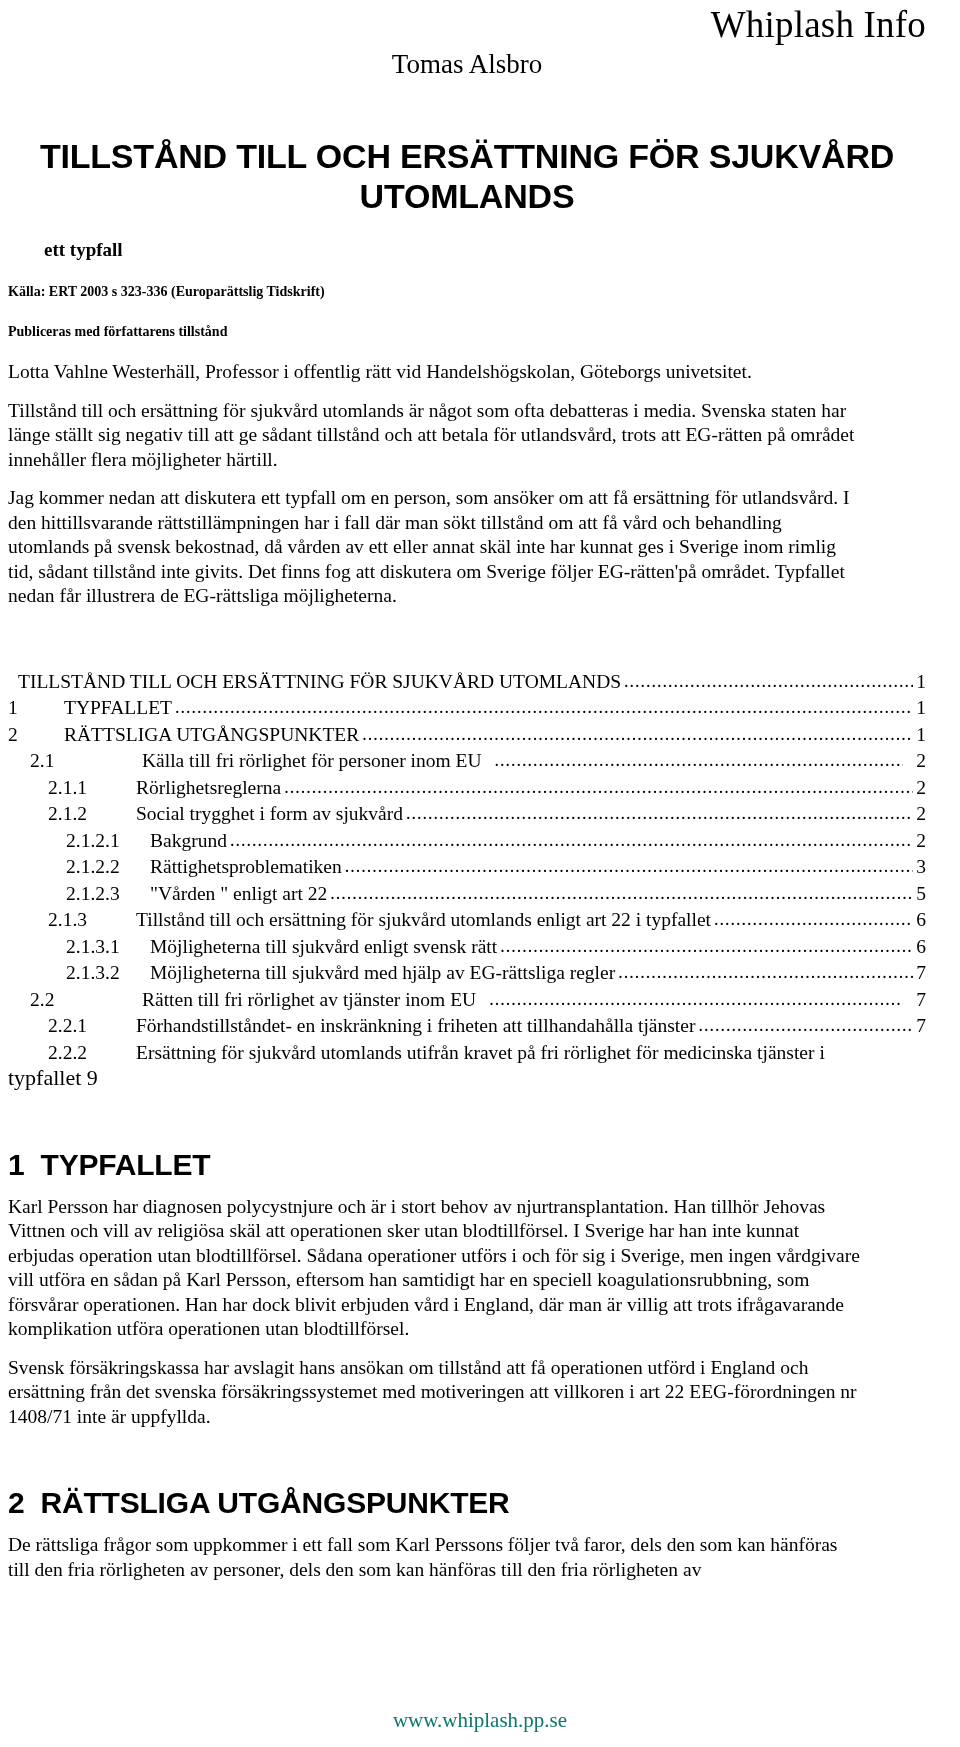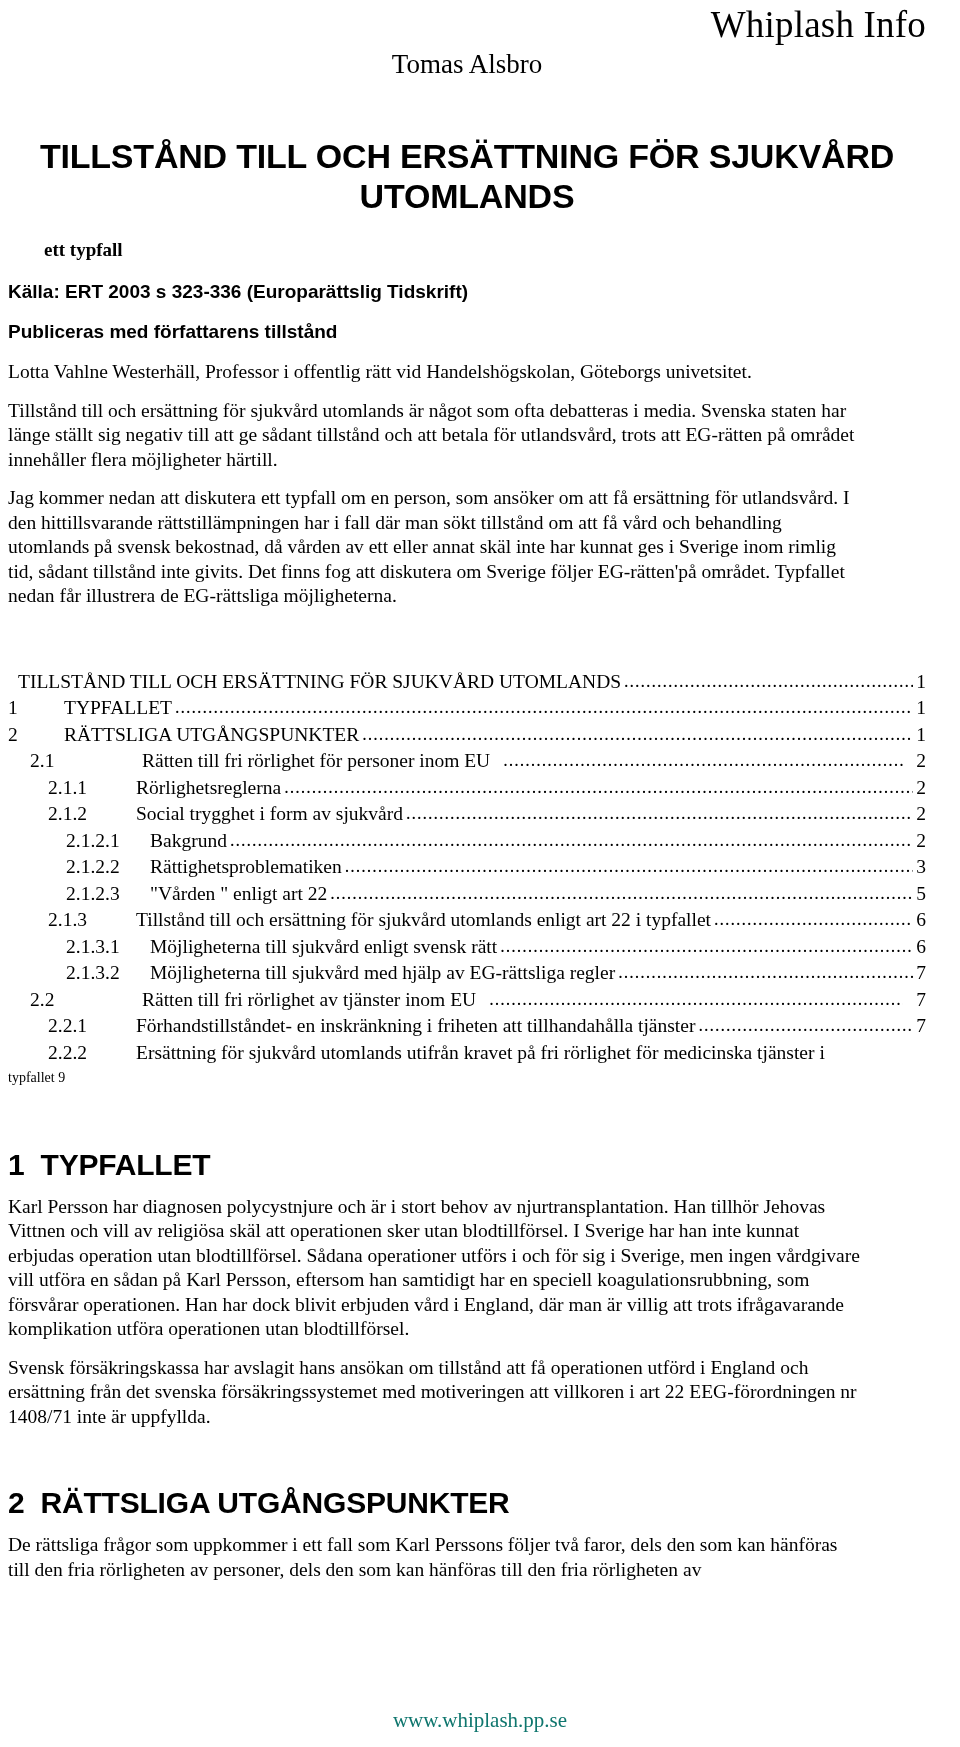--- a/index.html
+++ b/index.html
@@ -60,23 +60,23 @@
   .subtitle {
     font-family: "Liberation Serif", "DejaVu Serif", serif;
     font-weight: bold;
     font-size: 19px;
     line-height: 24px;
     margin: 22px 0 0 0;
     padding-left: 36px;
   }
 
   .meta-line {
-    font-family: Liberation Sans, sans-serif;
+    font-family: Liberation Serif, serif;
     font-weight: bold;
-    font-size: 19px;
+    font-size: 14px;
     line-height: 24px;
     margin: 18px 0 0 0;
   }
   .meta-line + .meta-line { margin-top: 16px; }
 
   
   .body-text {
     font-family: "Liberation Serif", "DejaVu Serif", serif;
     font-size: 19.5px;
     line-height: 24.5px;
@@ -128,21 +128,21 @@
   .lvl-1 { padding-left: 0; }
   .lvl-1 .toc-num { min-width: 46px; }
   .lvl-2 { padding-left: 22px; gap: 10px; }
   .lvl-2 .toc-num { min-width: 92px; }
   .lvl-3 { padding-left: 40px; }
   .lvl-3 .toc-num { min-width: 78px; }
   .lvl-4 { padding-left: 58px; }
   .lvl-4 .toc-num { min-width: 74px; }
   .toc-wrapline {
     font-family: "Liberation Serif", "DejaVu Serif", serif;
-    font-size: 14px;
+    font-size: 22px;
     line-height: 25.5px;
     padding-left: 0;
   }
 
   
   .section-heading {
     font-family: "Liberation Sans", "DejaVu Sans", sans-serif;
     font-weight: bold;
     font-size: 30px;
     line-height: 36px;
@@ -207,21 +207,21 @@
 
     <div class="toc-entry lvl-1">
       <span class="toc-num">2</span>
       <span class="toc-label">RÄTTSLIGA UTGÅNGSPUNKTER</span>
       <span class="toc-dots">........................................................................................................................................................................................................</span>
       <span class="toc-page">1</span>
     </div>
 
     <div class="toc-entry lvl-2">
       <span class="toc-num">2.1</span>
-      <span class="toc-label">Rätten till fri rörlighet för personer inom EU</span>
+      <span class="toc-label">Källa till fri rörlighet för personer inom EU</span>
       <span class="toc-dots">........................................................................................................................................................................................................</span>
       <span class="toc-page">2</span>
     </div>
 
     <div class="toc-entry lvl-3">
       <span class="toc-num">2.1.1</span>
       <span class="toc-label">Rörlighetsreglerna</span>
       <span class="toc-dots">........................................................................................................................................................................................................</span>
       <span class="toc-page">2</span>
     </div>

